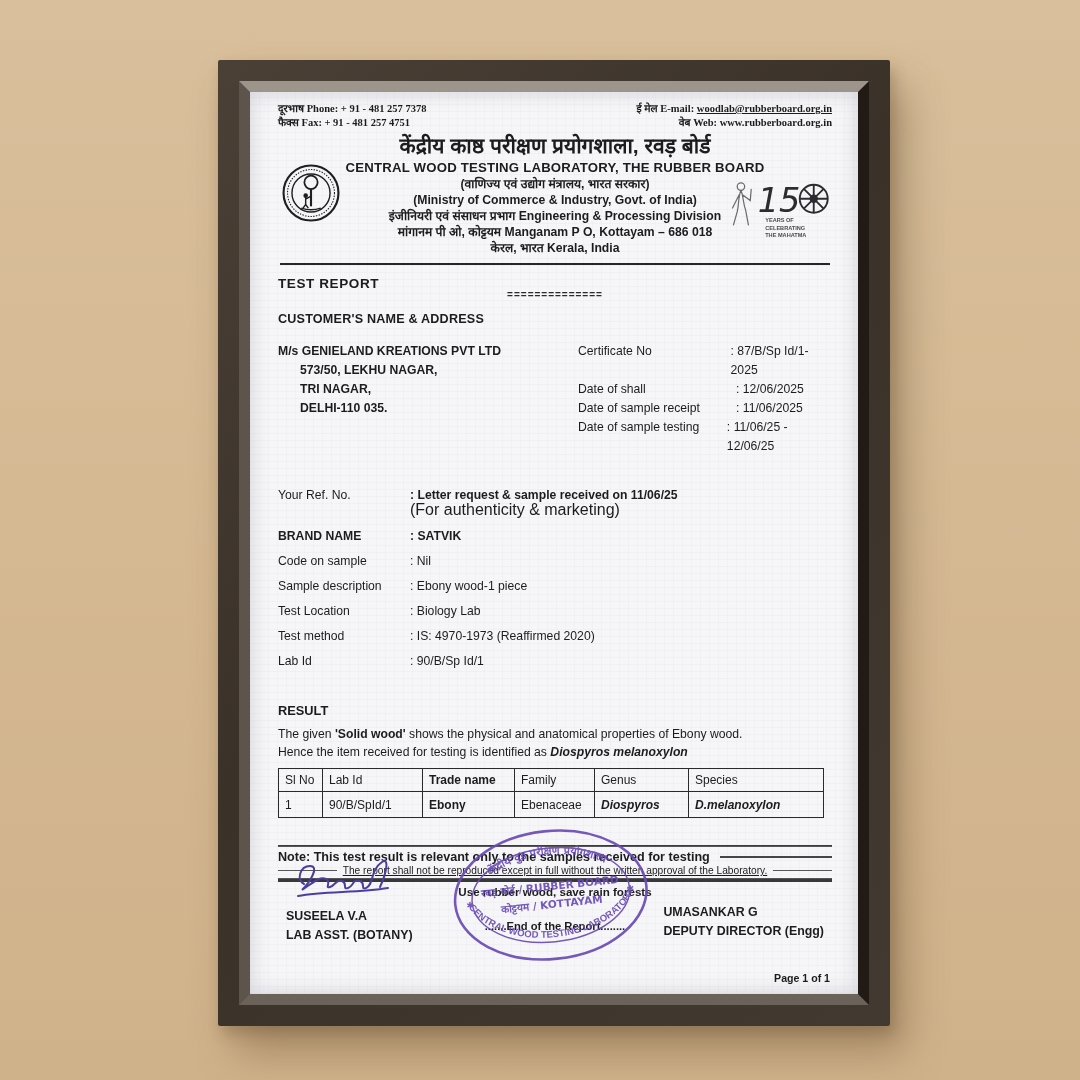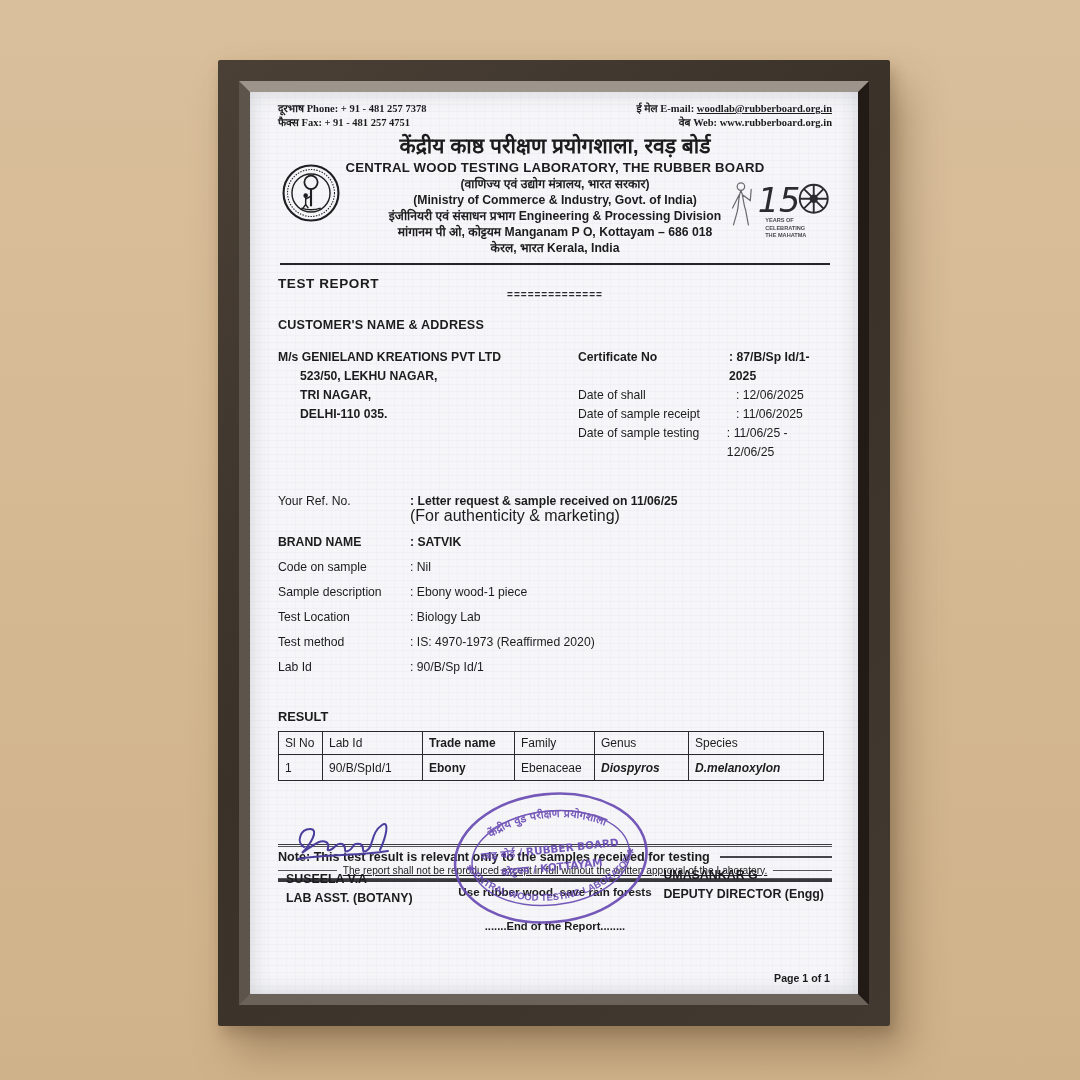--- a/index.html
+++ b/index.html
@@ -41,29 +41,29 @@
   .seal-logo { position:absolute; left:2px; top:30px; }
   .gandhi-logo { position:absolute; right:-6px; top:46px; }
 
   .rule { border:none; border-top:2px solid #26262a; margin:7px 2px 0 2px; }
 
   .report-title { font-size:13.5px; font-weight:bold;
                   letter-spacing:.6px; margin-top:11px; }
   .equals { text-align:center; font-size:10px; font-weight:bold; letter-spacing:1px;
             line-height:8px; color:#2a2a2e; }
 
-  .cust-head { font-size:12.6px; font-weight:bold; margin-top:19px; letter-spacing:.2px; }
+  .cust-head { font-size:12.6px; font-weight:bold; margin-top:13px; letter-spacing:.2px; }
 
   .two-col { display:flex; margin-top:16px; }
   .address { width:300px; font-size:12.2px; font-weight:bold; line-height:19px; }
   .addr-ind { padding-left:22px; }
   .meta { flex:1; font-size:12.2px; }
   .meta-row { display:flex; line-height:19px; }
   .meta-row .ml { width:158px; }
-  .meta-row.bold { font-weight:bold; }
+  .meta-row.bold { font-weight:normal; }
 
   .details { margin-top:32px; font-size:12.2px; }
   .det-row { display:flex; margin-bottom:10px; line-height:15px; }
   .det-row .dl { width:132px; flex:none; }
   .det-row.bold-val .dv, .det-row.bold-lab .dl { font-weight:bold; }
   .det-note { font-size:16px; line-height:13px; }
 
   .result-head { font-size:12.8px; font-weight:bold; margin-top:24px; }
   .result-para { font-size:12.2px; line-height:17.5px; margin-top:8px; }
 
@@ -160,21 +160,21 @@
         <hr class="rule">
 
         <div class="report-title">TEST REPORT</div>
         <div class="equals">==============</div>
 
         <div class="cust-head">CUSTOMER'S NAME &amp; ADDRESS</div>
 
         <div class="two-col">
           <div class="address">
             <div>M/s GENIELAND KREATIONS PVT LTD</div>
-            <div class="addr-ind">523/50, LEKHU NAGAR,</div>
+            <div class="addr-ind">573/50, LEKHU NAGAR,</div>
             <div class="addr-ind">TRI NAGAR,</div>
             <div class="addr-ind">DELHI-110 035.</div>
           </div>
           <div class="meta">
             <div class="meta-row bold">
               <span class="ml">Certificate No</span>
               <span class="mv">: 87/B/Sp Id/1-2025</span>
             </div>
             <div class="meta-row">
               <span class="ml">Date of shall</span>
@@ -219,20 +219,24 @@
             <span class="dl">Test method</span>
             <span class="dv">: IS: 4970-1973 (Reaffirmed 2020)</span>
           </div>
           <div class="det-row">
             <span class="dl">Lab Id</span>
             <span class="dv">: 90/B/Sp Id/1</span>
           </div>
         </div>
 
         <div class="result-head">RESULT</div>
+        <div class="result-para">
+          <span>The given </span><b>'Solid wood'</b><span> shows the physical and anatomical properties of Ebony wood.</span><br>
+          <span>Hence the item received for testing is identified as </span><b><i>Diospyros melanoxylon</i></b>
+        </div>
 
         <table class="result">
           <tbody>
               <tr>
             <th>Sl No</th>
             <th>Lab Id</th>
             <th>Trade name</th>
             <th>Family</th>
             <th>Genus</th>
             <th>Species</th>

